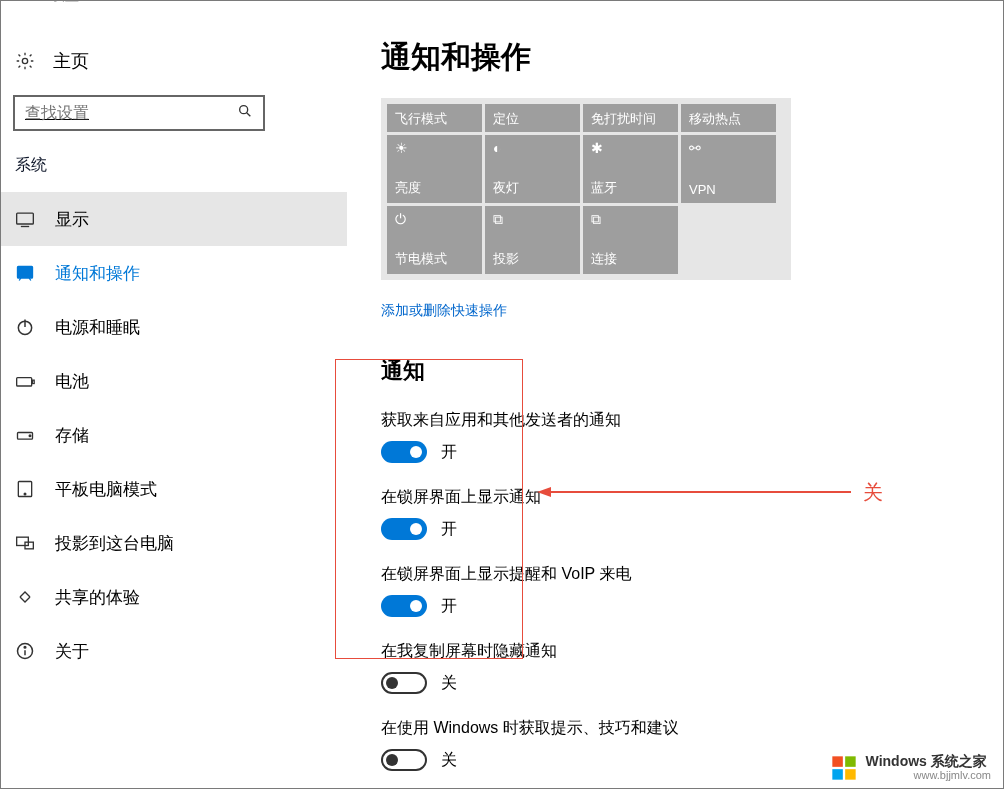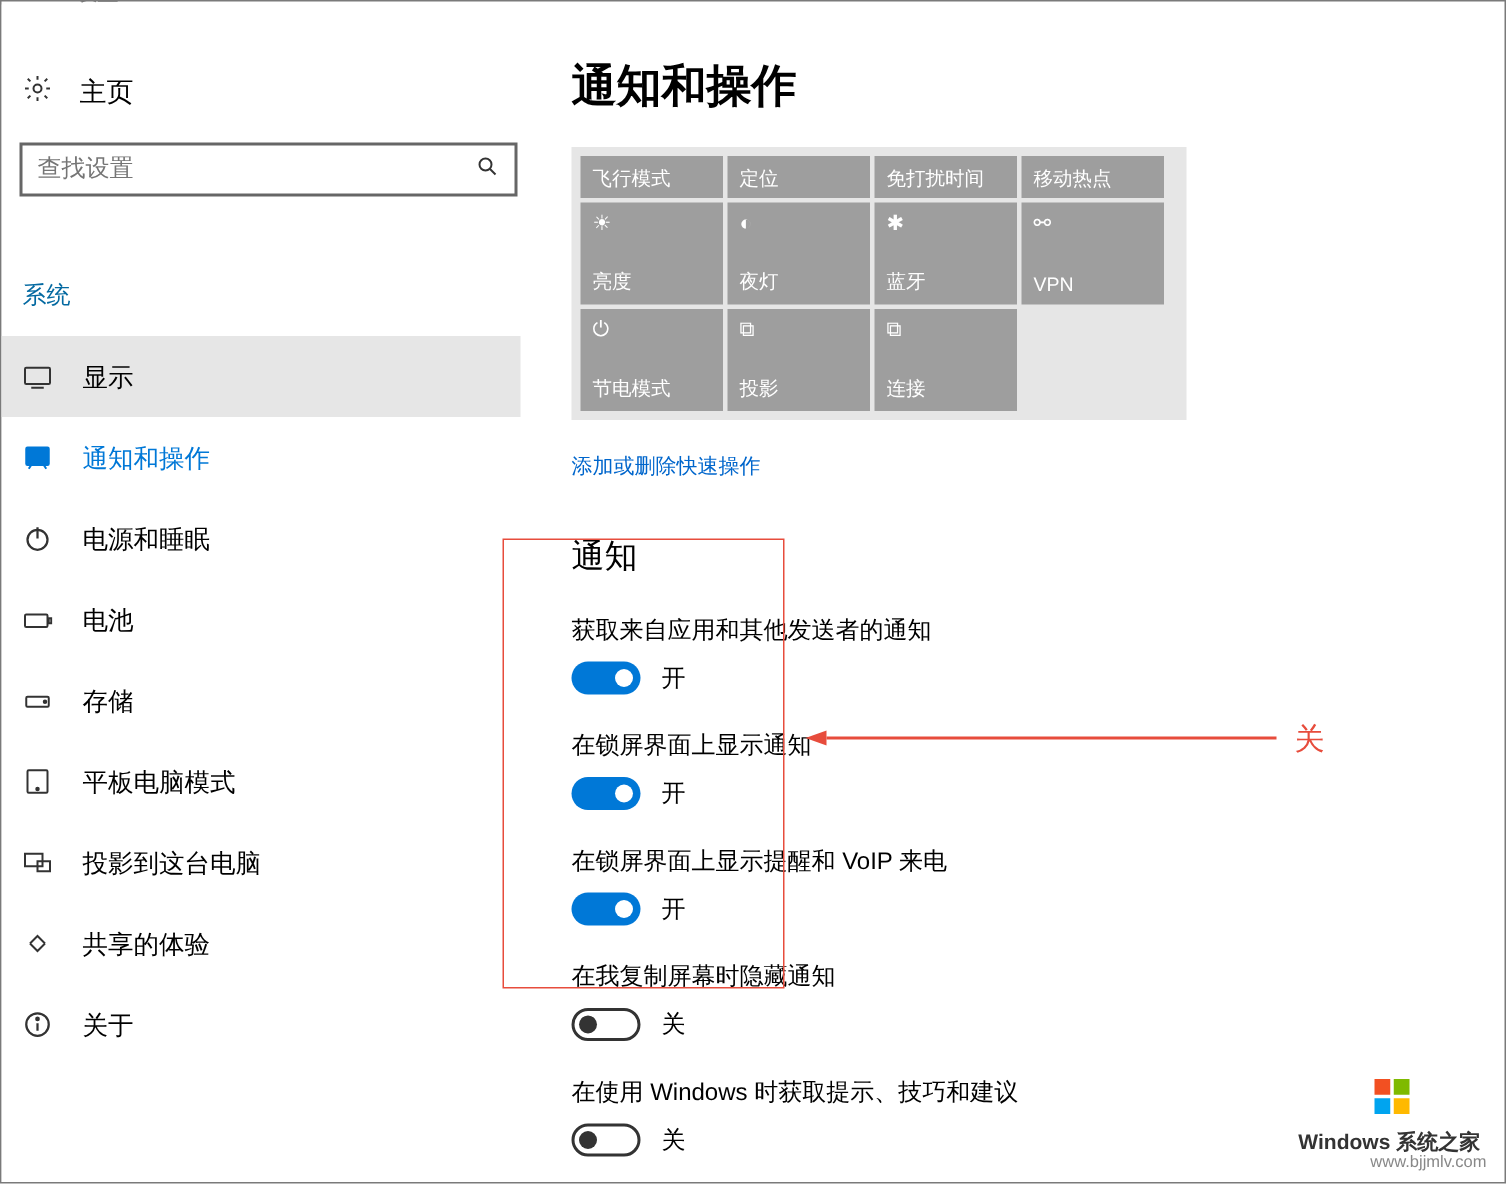--- a/index.html
+++ b/index.html
@@ -1,66 +1,66 @@
 <!DOCTYPE html>
 <html><head>
 <meta charset="utf-8">
 <style>
   * { box-sizing: border-box; margin: 0; padding: 0; font-family: "Microsoft YaHei", "Segoe UI", sans-serif; }
   body { width: 1004px; height: 789px; background: #fff; position: relative; overflow: hidden; border: 1px solid #7a7a7a; }
   .title-truncated { position: absolute; left: 50px; top: -14px; font-size: 14px; color: #333; }
 
   .sidebar { position: absolute; left: 0; top: 2px; width: 346px; height: 787px; background: #fff; padding-top: 40px; }
-  .home-row { display: flex; padding: 6px 12px 14px 14px; }
+  .home-row { display: flex; align-items: center; padding: 6px 12px 14px 14px; }
   .gear-icon { width: 20px; height: 20px; margin-right: 18px; display:flex; align-items:center; justify-content:center; color:#333; }
   .home-text { font-size: 18px; color: #000; }
   
-  .search-box { margin: 8px 12px 0 12px; width: 332px; height: 36px; border: 2px solid #666; display: flex; align-items: center; padding: 0 10px; justify-content: flex-start; }
+  .search-box { margin: 8px 12px 0 12px; width: 252px; height: 36px; border: 2px solid #666; display: flex; align-items: center; padding: 0 10px; justify-content: flex-start; text-decoration: underline; }
   .search-box input { border:none; outline:none; font-size:16px; color:#666; flex:1; background:transparent; }
   .search-box .sicon { color:#333; font-size:16px; }
   
-  .category { margin: 56px 0 10px 14px; font-size: 16px; color: #0369a1; }
+  .category { margin: 24px 0 10px 14px; font-size: 16px; color: #0f172a; }
   
   .nav-item { height: 54px; display: flex; align-items: center; padding-left: 14px; gap: 20px; cursor: pointer; }
   .nav-item.selected { background: #e6e6e6; margin-top: 16px; }
   .nav-item.active .nav-label { color: #0078d7; }
   .nav-item.active .nav-icon svg { stroke: #0078d7; fill:#0078d7; }
   .nav-icon { width: 20px; height: 20px; display:flex; align-items:center; justify-content:center; color:#333; }
   .nav-label { font-size: 17px; color: #000; }
 
   .content { position: absolute; left: 346px; top: 2px; right: 0; height: 787px; padding: 34px 20px 0 34px; overflow: hidden; }
   .page-title { font-size: 30px; font-weight: 600; margin-bottom: 20px; }
   
   .qa-panel { background: #e6e6e6; padding: 6px; width: 410px; }
   .qa-grid { display: grid; grid-template-columns: repeat(4, 95px); grid-auto-rows: 68px; gap: 3px; }
   .qa-tile { background: #9e9e9e; color: #fff; position: relative; padding: 6px 8px 6px 8px; display:flex; flex-direction:column; justify-content:space-between; cursor:pointer;}
   .qa-tile .ticon { font-size: 14px; line-height:1; }
   .qa-tile .tlabel { font-size: 13px; }
   .qa-grid.row1 { grid-auto-rows: 28px; margin-bottom:3px; }
   
   .link { color: #0066cc; font-size: 14px; margin-top: 22px; cursor: pointer; display:inline-block; }
   
-  .section-title { font-size: 22px; font-weight: 400; margin-top: 36px; }
+  .section-title { font-size: 22px; font-weight: 700; margin-top: 36px; }
   .setting-block { margin-top: 24px; }
   .setting-label { font-size: 16px; color: #000; }
   .toggle-row { display: flex; align-items: center; gap: 14px; margin-top: 10px; }
   .toggle { width: 46px; height: 22px; border-radius: 11px; position: relative; cursor:pointer; }
   .toggle.on { background: #0078d7; }
   .toggle.off { background: #fff; border: 2px solid #333; }
   .toggle .knob { position: absolute; width: 12px; height: 12px; border-radius: 50%; top: 50%; transform: translateY(-50%); }
   .toggle.on .knob { background: #fff; right: 5px; }
   .toggle.off .knob { background: #333; left: 3px; }
   .toggle-state { font-size: 16px; }
 
   .highlight-box { position: absolute; border: 1px solid #e74c3c; pointer-events:none; }
   .arrow-line { position: absolute; height: 2px; background: #e74c3c; pointer-events:none; }
   .arrow-head { position:absolute; width:0;height:0; border-top:5px solid transparent; border-bottom:5px solid transparent; border-right:14px solid #e74c3c; pointer-events:none;}
   .annot-text { position:absolute; color:#e74c3c; font-size:20px; font-family: "SimSun", serif; pointer-events:none;}
   
-  .watermark { position: absolute; right: 12px; bottom: 6px; display:flex; align-items:center; gap:8px;flex-direction:column; }
+  .watermark { position: absolute; right: 12px; bottom: 6px; display:flex; align-items:center; gap:8px; }
   .wm-logo { width:28px; height:28px; }
   .wm-text { display:flex; flex-direction:column; line-height:1.15; }
   .wm-main { font-size:14px; color:#333; font-weight:600;}
   .wm-sub { font-size:11px; color:#888;margin-left:48px; }
 </style>
 </head>
 <body>
 
 <div class="title-truncated">设置</div>
 

